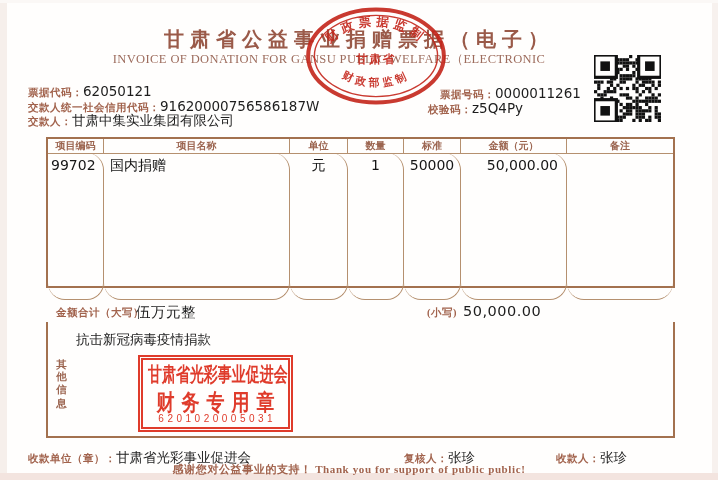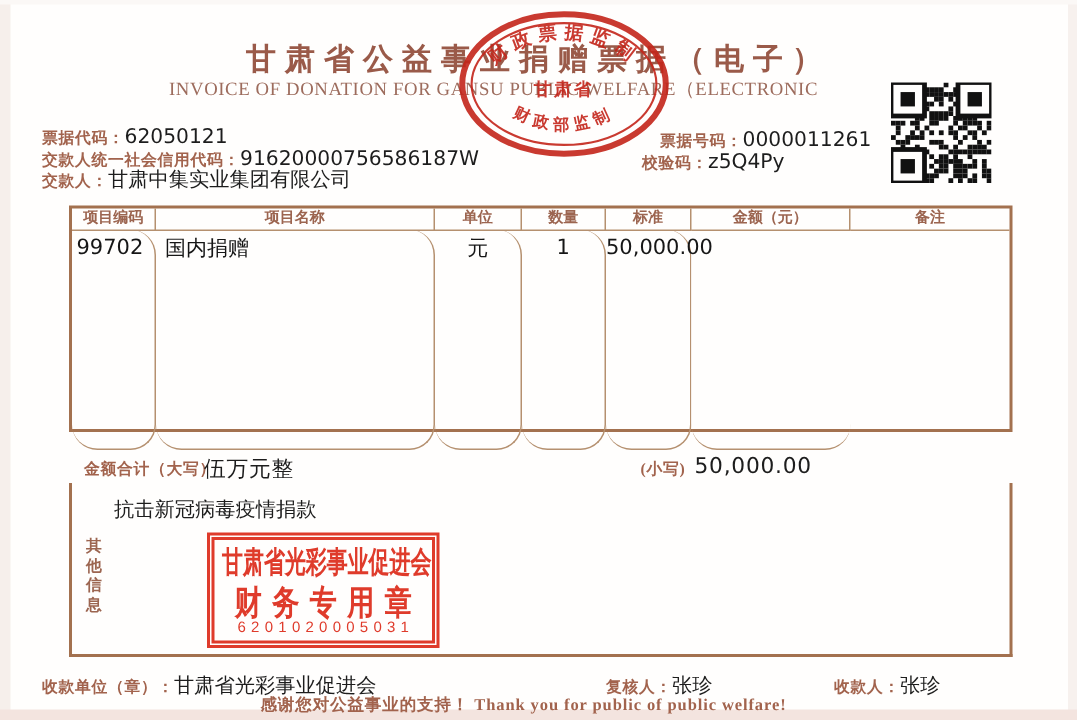--- a/index.html
+++ b/index.html
@@ -288,20 +288,21 @@
       <div>数量</div>
       <div>标准</div>
       <div>金额（元）</div>
       <div>备注</div>
     </div>
     <div class="tbodyr">
       <div class="c-left">99702</div>
       <div class="c-ind">国内捐赠</div>
       <div class="c-mid">元</div>
       <div class="c-mid">1</div>
+      <div class="c-mid">50000</div>
       <div class="c-right">50,000.00</div>
       <div class="c-mid"></div>
     </div>
     <div class="totals">
       <span class="lbl t-upper-lbl">金额合计（大写）</span>
       <span class="val t-upper-val">伍万元整</span>
       <span class="lbl t-lower-lbl">(小写)</span>
       <span class="val t-lower-val">50,000.00</span>
     </div>
   </div>
@@ -323,16 +324,16 @@
     <span class="frow" style="left:404px; top:3px;">
       <span class="lbl">复核人：</span><span class="val">张珍</span>
     </span>
     <span class="frow" style="left:556px; top:3px;">
       <span class="lbl">收款人：</span><span class="val">张珍</span>
     </span>
   </div>
 
   <div class="thanks">
     <span>感谢您对公益事业的支持！</span>
-    <span>Thank you for public of public welfare!</span>
+    <span>Thank you for support of public public!</span>
   </div>
 
 </div>
 
 </body></html>

